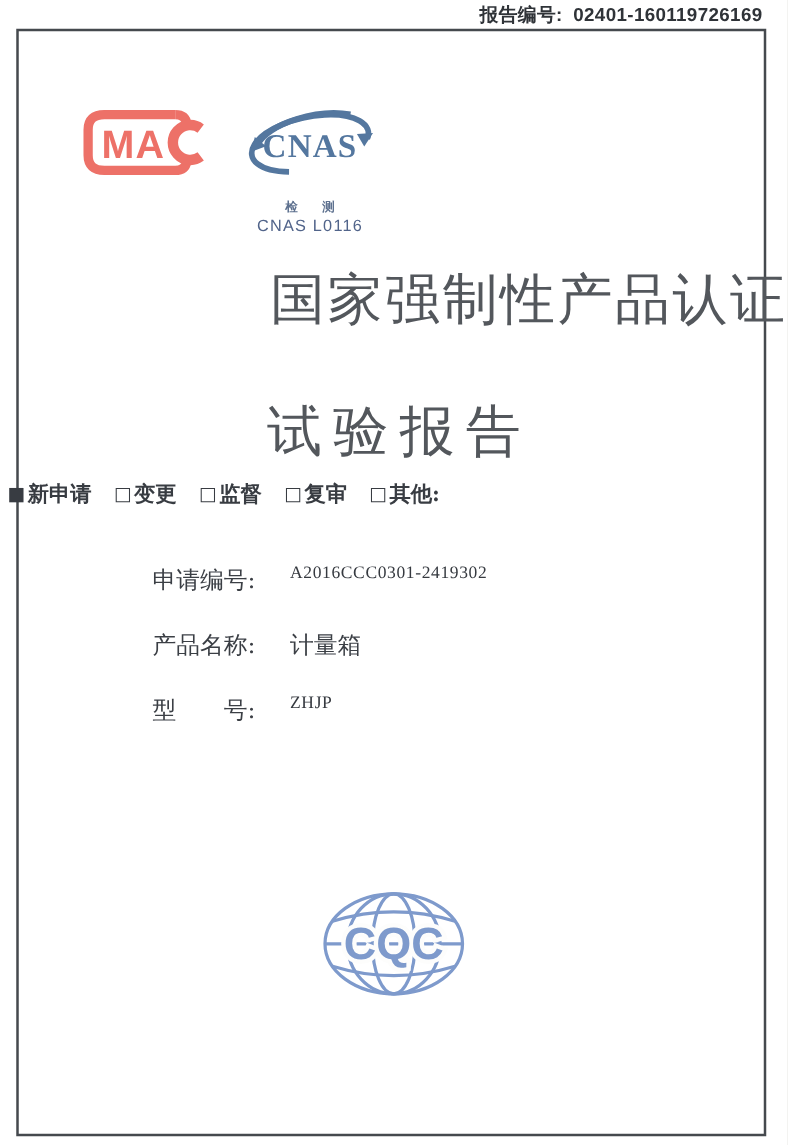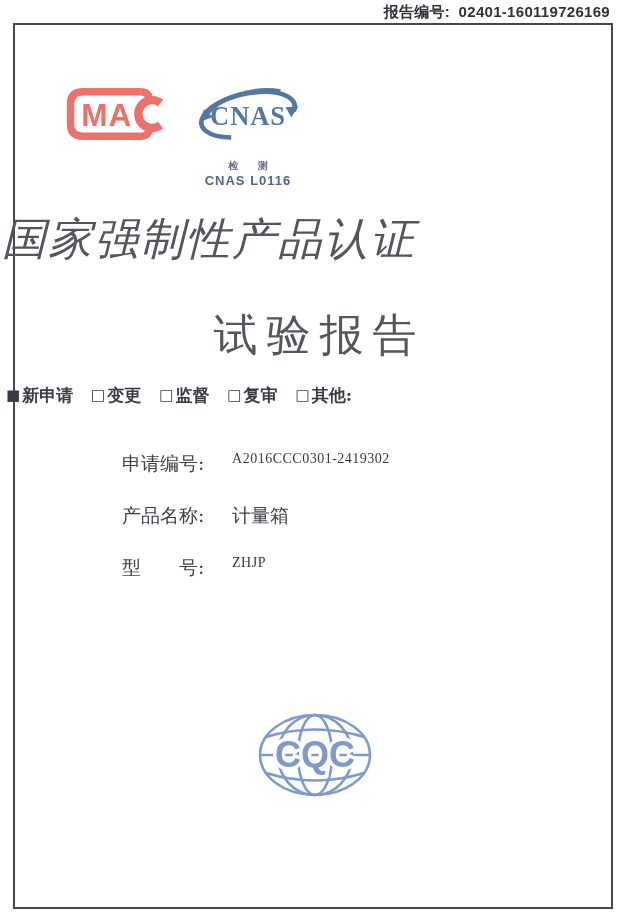--- a/index.html
+++ b/index.html
@@ -36,32 +36,31 @@
   }
   
   .cnas-block { position:absolute; left:192px; top:80px; width:112px; text-align:center; }
   .cnas-sub1 {
     margin-top:1px;
     font-size:10px; letter-spacing:8px; padding-left:8px;
     color:#5f7290; font-weight:600;
   }
   .cnas-sub2 {
     font-family:"Liberation Sans","DejaVu Sans",sans-serif;
-    font-size:13px; letter-spacing:1px; color:#51648a; font-weight:700;
+    font-size:13px; letter-spacing:1px; color:#51648a; font-weight:400;
   }
   
   .title-1 {
     position:absolute; top:210px; left:0; width:100%;
-    text-align:left; font-size:44px; letter-spacing:2px;
+    text-align:right; font-size:44px; letter-spacing:2px;
     color:#53575c; font-weight:400; text-indent:2px;
     white-space:nowrap;
-    font-style:italic;
   }
   .title-2 {
-    position:absolute; top:306px; left:0; width:100%;
+    position:absolute; top:316px; left:0; width:100%;
     text-align:center; font-size:44px; letter-spacing:9px;
     color:#53575c; font-weight:400; text-indent:9px;
     white-space:nowrap;
   }
   
   .app-type {
     position:absolute; top:384px; left:0; width:100%;
     text-align:left; font-size:17px; font-weight:600;
     color:#383c42; white-space:nowrap;
   }

